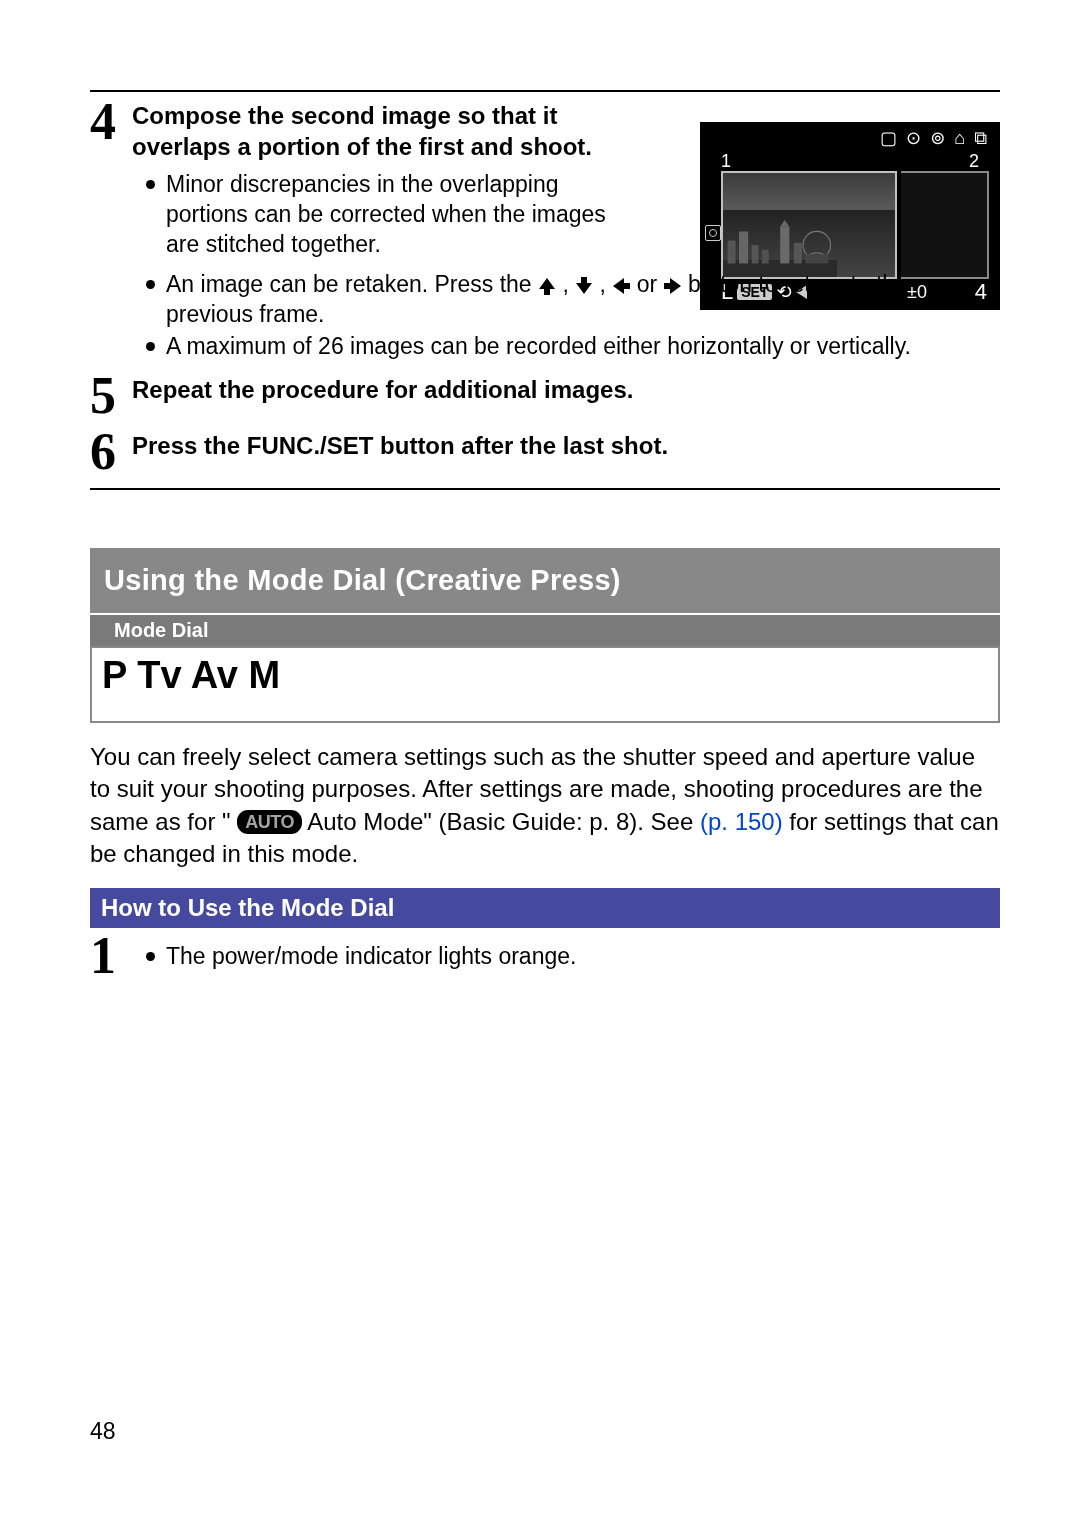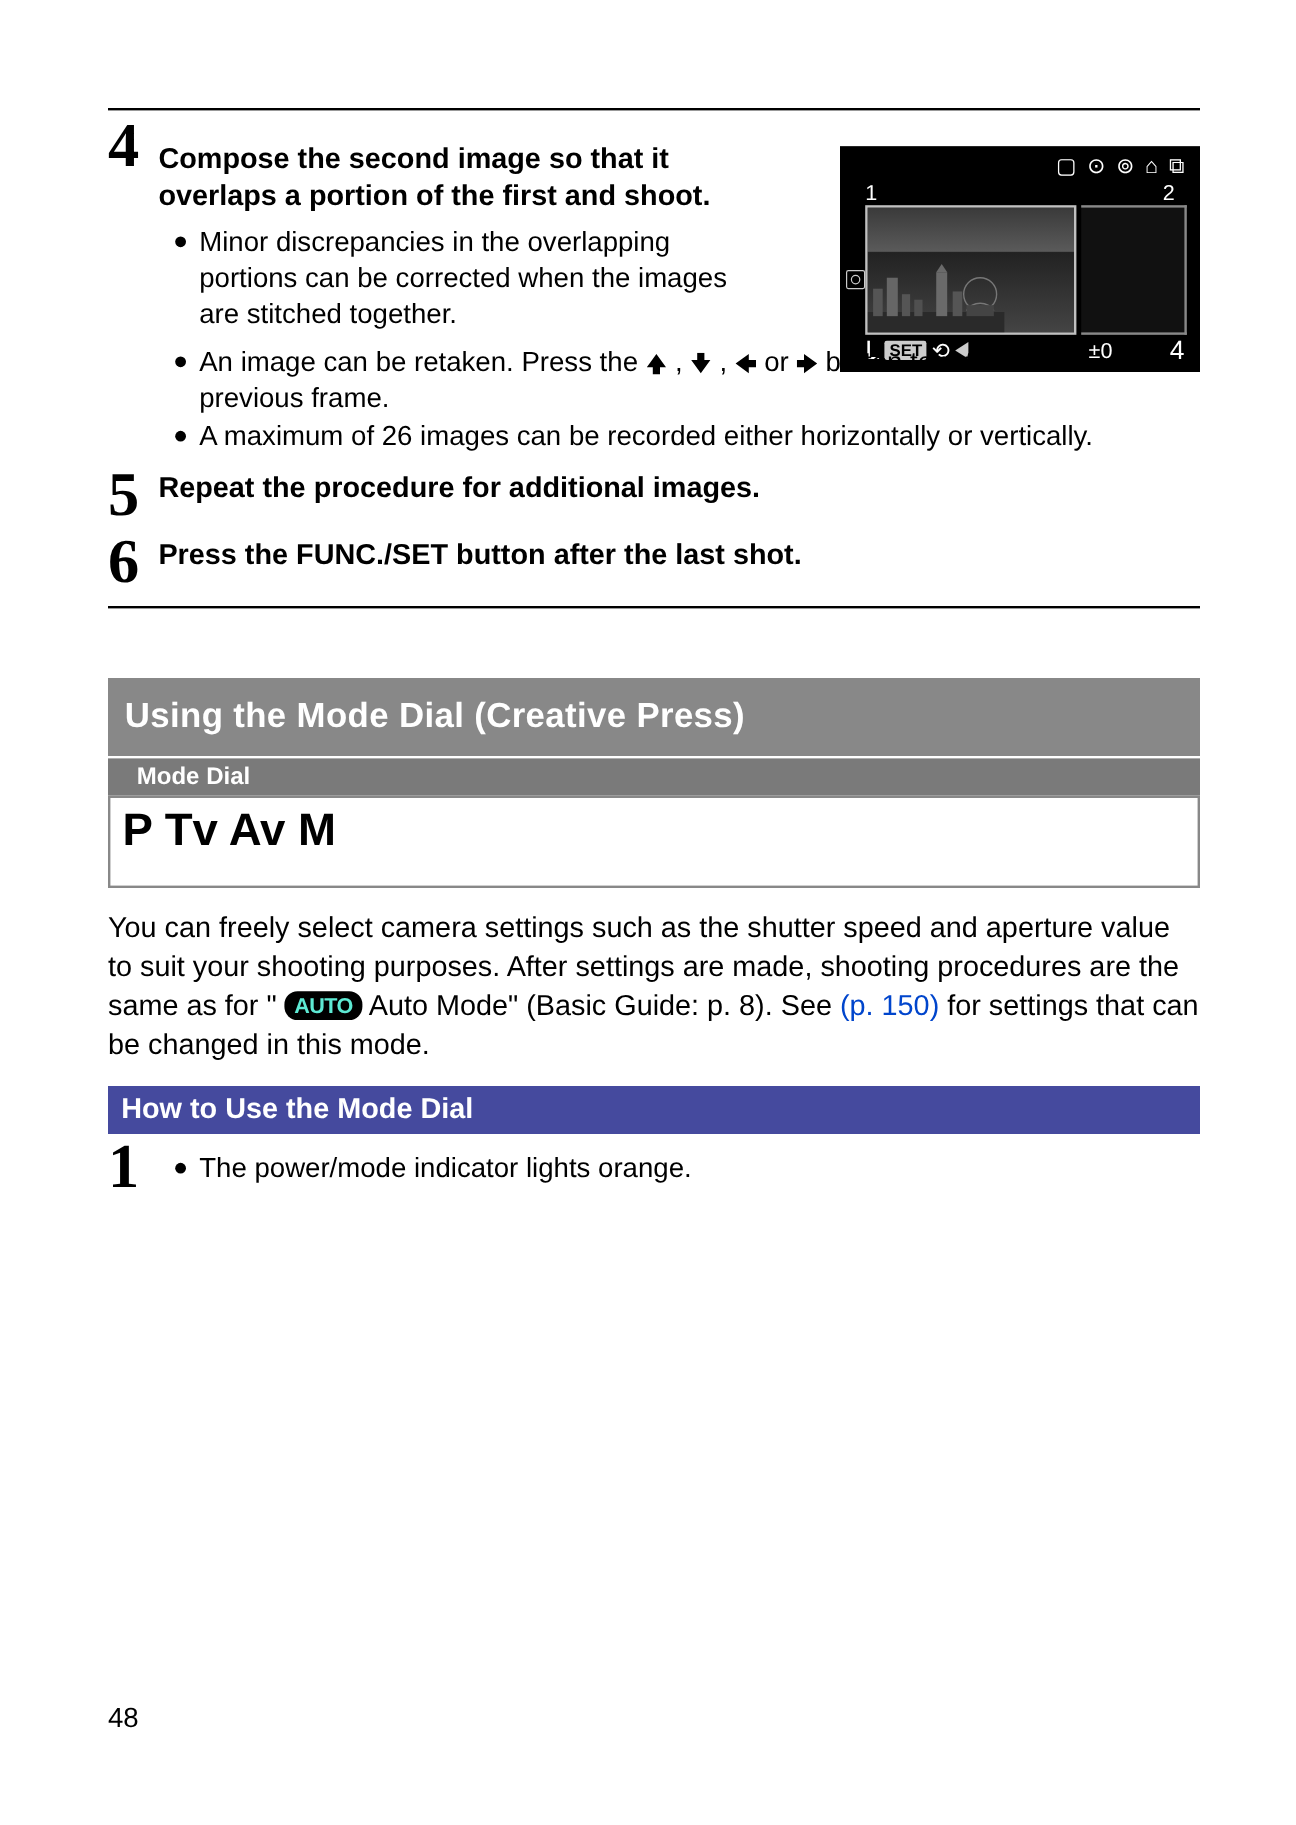--- a/index.html
+++ b/index.html
@@ -180,21 +180,21 @@
   .lcd .play-l {
     display:inline-block;
     width: 0; height: 0;
     border-top: 7px solid transparent;
     border-bottom: 7px solid transparent;
     border-right: 11px solid #ccc;
     vertical-align: -2px;
   }
   .lcd .ev { position: absolute; right: 60px; font-size: 18px; }
   .lcd .count { margin-left: auto; font-size: 22px; }
-  .step4-wrap .step-body { max-width: 500px; margin-top: 17px; }
+  .step4-wrap .step-body { max-width: 500px; }
   .full-bullets {
      margin-left: 56px;
      font-size: 23px;
   }
   .rule { border-top: 2px solid #000; margin: 10px 0; }
   .section-heading {
     background: #888;
     color: #fff;
     padding: 16px 14px;
     font-size: 29px;
@@ -219,21 +219,21 @@
     margin-bottom: 18px;
   }
   .paragraph {
     font-size: 24px;
     line-height: 1.35;
     margin: 12px 0 18px 0;
   }
   .auto-pill {
     display: inline-block;
     background: #000;
-    color: #5eead4;
+    color: #a3a3a3;
     font-size: 18px;
     font-weight: bold;
     border-radius: 11px;
     padding: 0 8px;
     vertical-align: 2px;
     letter-spacing: -0.5px;
   }
   .link { color: #0045cc; }
   .blue-heading {
     background: #454a9e;

